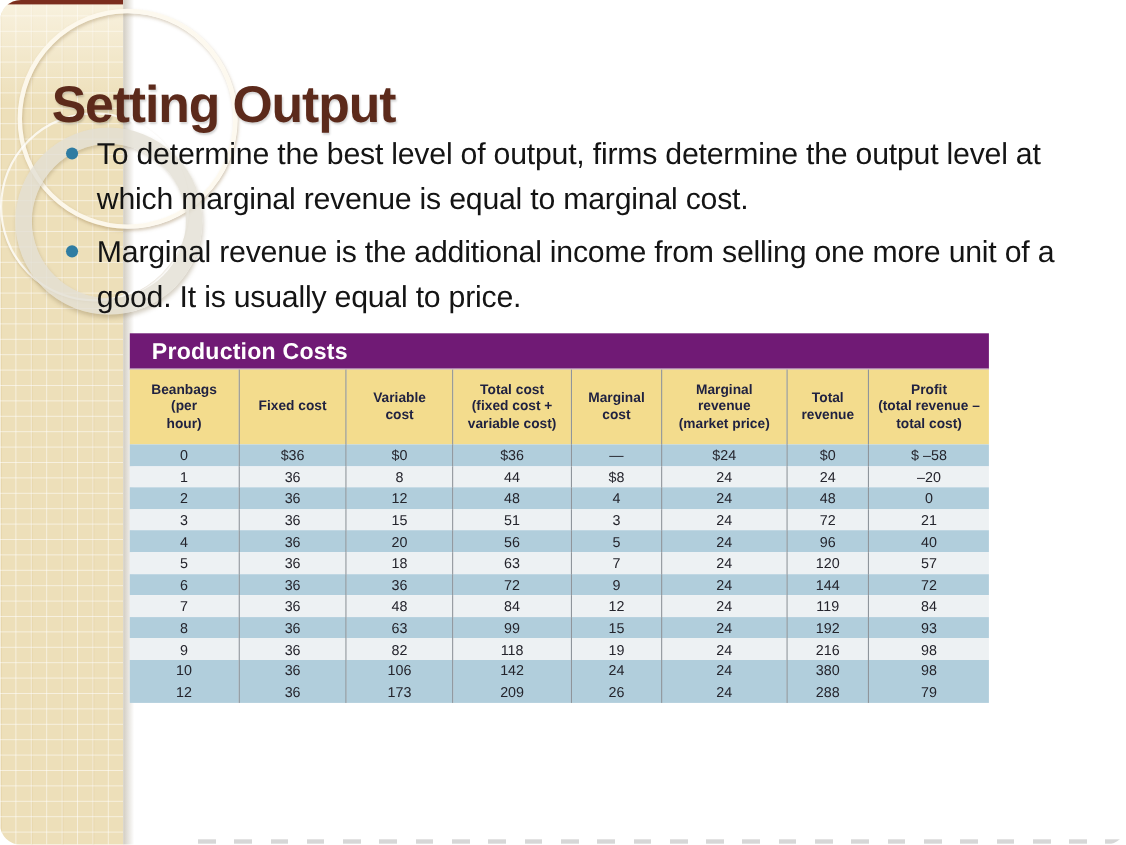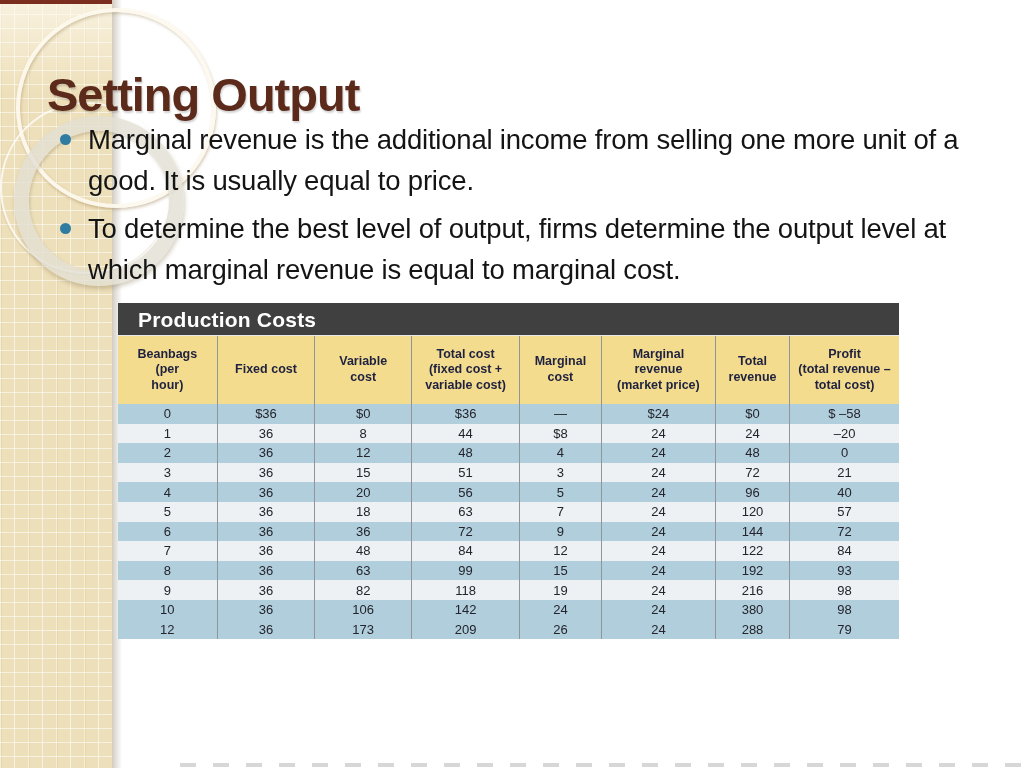--- a/index.html
+++ b/index.html
@@ -1,18 +1,18 @@
 <!DOCTYPE html>
 <html><head>
 <meta charset="utf-8">
 <style>
   html,body{margin:0;padding:0;}
   body{width:1024px;height:768px;overflow:hidden;background:#fff;
        font-family:"Liberation Sans", sans-serif;}
-  .slide{position:relative;width:1024px;height:768px;background:#fff;overflow:hidden;}
+  .slide{position:relative;width:1024px;height:768px;background:#fff;overflow:hidden;border-radius:19px;}
 
   
   .left-strip{position:absolute;left:0;top:0;width:112px;height:768px;
     background-color:#EDDFB9;
     background-image:
       linear-gradient(rgba(255,255,255,.55) 1px, rgba(255,255,255,0) 1px),
       linear-gradient(90deg, rgba(255,255,255,.55) 1px, rgba(255,255,255,0) 1px),
       linear-gradient(90deg, rgba(222,200,150,.35) 0 2px, rgba(222,200,150,0) 2px);
     background-size:14px 14px,14px 14px,28px 28px;}
   .strip-top-light{position:absolute;left:0;top:0;width:112px;height:95px;
@@ -43,21 +43,21 @@
 
   
   .bullets{position:absolute;left:60px;top:119px;width:920px;}
   .bullet{display:flex;align-items:flex-start;margin-bottom:7px;}
   .dot{flex:0 0 11px;width:11px;height:11px;border-radius:50%;background:#2F7CA2;
     margin:15px 17px 0 0;}
   .btext{font-size:27.5px;line-height:41px;color:#141414;letter-spacing:-0.2px;}
 
   
   .pc-wrap{position:absolute;left:118px;top:303px;width:781px;}
-  .pc-titlebar{height:33px;background:#404040;color:#fff;font-size:21px;font-weight:bold;
+  .pc-titlebar{height:33px;background:#701a75;color:#fff;font-size:21px;font-weight:bold;
     line-height:33px;padding-left:20px;box-sizing:border-box;letter-spacing:.2px;
     border-bottom:1px solid #e8e8e8;}
   table.pc{width:100%;border-collapse:collapse;table-layout:fixed;}
   table.pc th{background:#F3DC8D;color:#1F2140;font-weight:bold;font-size:12.5px;
     height:68px;text-align:center;vertical-align:middle;white-space:pre-line;
     line-height:1.25;padding:0 2px;}
   table.pc td{font-size:13px;color:#24242c;text-align:center;vertical-align:middle;
     height:19.6px;padding:0 4px;}
   table.pc th + th, table.pc td + td{border-left:1px solid #8F959B;}
   table.pc tr.alt-blue td{background:#B1CEDC;}
@@ -81,25 +81,25 @@
 
   <div class="ring ring-big"></div>
   <div class="ring ring-thin"></div>
   <div class="ring ring-thick"></div>
 
   <h1 class="title">Setting Output</h1>
 
   <div class="bullets">
     <div class="bullet">
       <span class="dot"></span>
-      <span class="btext">Marginal revenue is the additional income from selling one more unit of a good.  It is usually equal to price.</span>
+      <span class="btext">To determine the best level of output, firms determine the output level at which marginal revenue is equal to marginal cost.</span>
     </div>
     <div class="bullet">
       <span class="dot"></span>
-      <span class="btext">To determine the best level of output, firms determine the output level at which marginal revenue is equal to marginal cost.</span>
+      <span class="btext">Marginal revenue is the additional income from selling one more unit of a good.  It is usually equal to price.</span>
     </div>
   </div>
 
   <div class="pc-wrap">
     <div class="pc-titlebar">Production Costs</div>
     <table class="pc">
       <colgroup>
           <col style="width: 12.7%;">
           <col style="width: 12.5%;">
           <col style="width: 12.4%;">
@@ -203,21 +203,21 @@
             <td>144</td>
             <td>72</td>
           </tr>
           <tr class="alt-light">
             <td>7</td>
             <td>36</td>
             <td>48</td>
             <td>84</td>
             <td>12</td>
             <td>24</td>
-            <td>122</td>
+            <td>119</td>
             <td>84</td>
           </tr>
           <tr class="alt-blue">
             <td>8</td>
             <td>36</td>
             <td>63</td>
             <td>99</td>
             <td>15</td>
             <td>24</td>
             <td>192</td>

